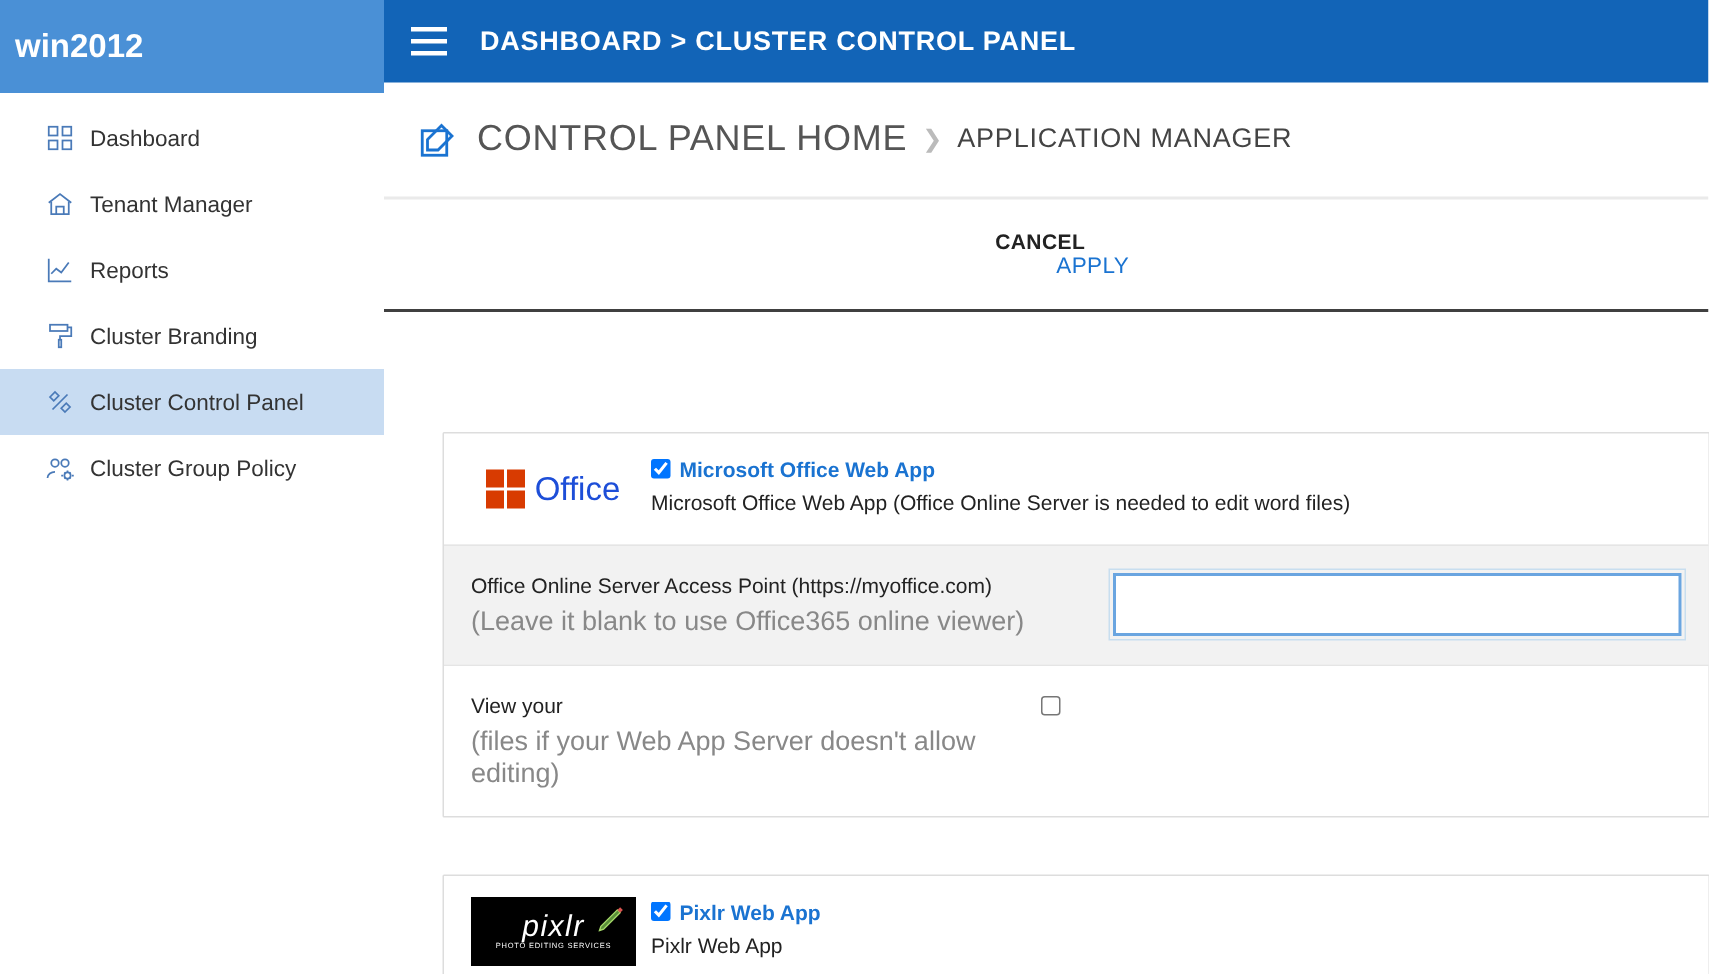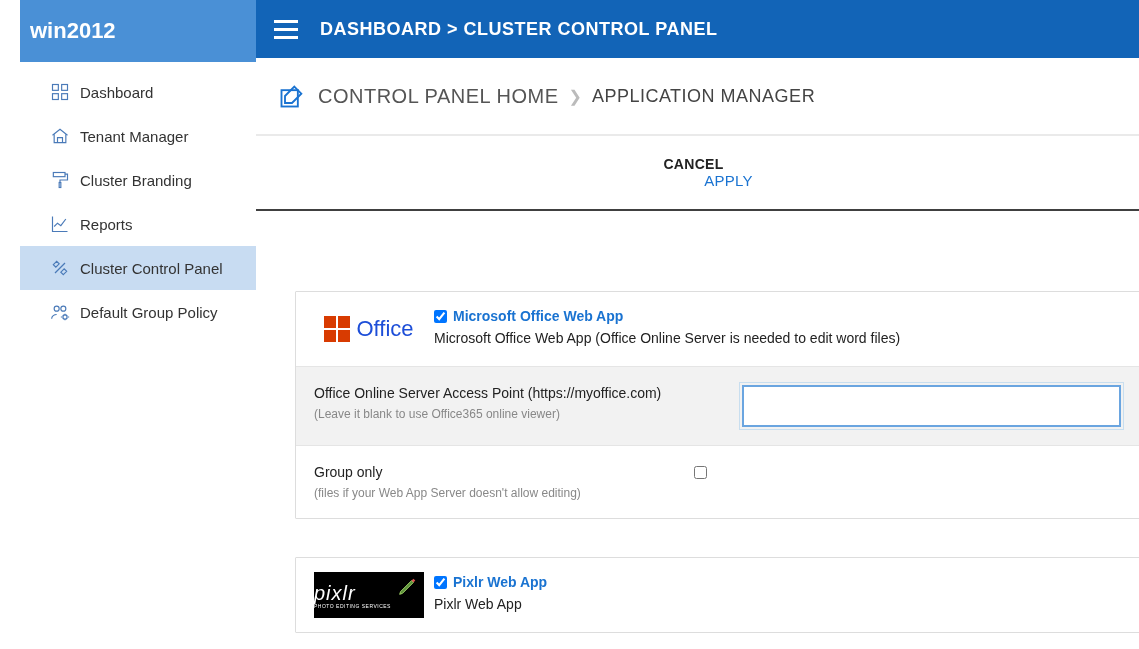--- a/index.html
+++ b/index.html
@@ -1,69 +1,69 @@
 <!DOCTYPE html>
 <html><head>
 <meta charset="utf-8">
 <style>
   * { box-sizing: border-box; margin: 0; padding: 0; }
   body { font-family: "Segoe UI", Arial, sans-serif; font-size: 14px; color: #333; background: #fff; overflow: hidden; }
   .app { display: flex; width: 1139px; height: 649px; }
 
   
-  .sidebar { width: 256px; background: #fff; display: flex; flex-direction: column; padding-left: 20px; }
+  .sidebar { width: 256px; background: #fff; display: flex; flex-direction: column; }
   .sidebar-header { height: 62px; background: #4a90d6; color: #fff; font-size: 22px; font-weight: 600; display: flex; align-items: center; padding-left: 10px; }
   .sidebar-nav { padding-top: 8px; }
   .nav-item { display: flex; align-items: center; padding: 12px 18px 12px 30px; color: #333; cursor: pointer; font-size: 15px; }
   .nav-item.active { background: #c8dcf2; }
   .nav-item svg { width: 20px; height: 20px; margin-right: 10px; stroke: #4a7ab8; fill: none; stroke-width: 1.4; }
   .nav-item.active svg { stroke: #4a7ab8; }
 
   
   .main { flex: 1; display: flex; flex-direction: column; background: #fff; }
   .topbar { height: 62px; background: #1264b7; color: #fff; display: flex; align-items: center; padding-left: 18px; }
   .menu-icon { width: 24px; height: 18px; margin-right: 22px; cursor: pointer; }
   .menu-icon span { display: block; height: 3px; width: 24px; background: #fff; margin-bottom: 5px; }
   .menu-icon span:last-child { margin-bottom: 0; }
   .breadcrumb-top { font-size: 18px; font-weight: 600; letter-spacing: .5px; }
 
   .breadcrumb-sub { display: flex; align-items: center; padding: 24px 18px 24px 22px; border-bottom: 2px solid #eaeaea; }
   .breadcrumb-sub svg { margin-right: 12px; }
-  .breadcrumb-link { color: #555; font-size: 20px; letter-spacing: .5px; }
+  .breadcrumb-link { color: #555; font-size: 24px; letter-spacing: .5px; }
   .chev { margin: 0 10px; color: #bbb; font-size: 16px; }
   .breadcrumb-current { color: #444; font-size: 18px; letter-spacing: .5px; }
 
   .action-bar { display: flex; align-items: center; padding: 20px 18px 20px 80px; border-bottom: 2px solid #404040; flex-direction: column; }
   .cancel-btn { font-size: 14px; font-weight: 700; color: #222; margin-right: 70px; cursor: pointer; letter-spacing: .3px; }
   .apply-btn { font-size: 15px; color: #1a73d1; cursor: pointer; letter-spacing: .3px; }
 
   .content { padding: 80px 0 0 40px; overflow-y: auto; }
   .card { border: 1px solid #ddd; border-radius: 1px; margin-bottom: 38px; margin-left: -1px; width: calc(100% + 2px); }
   .card-header { display: flex; align-items: flex-start; padding: 14px 18px 14px 18px; }
   .logo-box { width: 110px; height: 46px; display: flex; align-items: center; justify-content: center; margin-right: 10px; }
   .office-logo { display: flex; align-items: center; font-size: 22px; color: #1d4ed8; }
   .office-logo .sq { width: 26px; height: 26px; display: grid; grid-template-columns: 1fr 1fr; grid-template-rows: 1fr 1fr; gap:2px; margin-right:6px; }
   .office-logo .sq span { background: #d83b01; }
 
-  .pixlr-logo { width:110px; height:46px; background:#000; position:relative; display:flex; flex-direction:column; align-items:flex-start; justify-content:center; }
+  .pixlr-logo { width:110px; height:46px; background:#000; position:relative; display:flex; flex-direction:column; align-items:center; justify-content:center; }
   .pixlr-logo .brand { color:#fff; font-style:italic; font-size:20px; font-family:"Segoe UI", Arial; letter-spacing:1px; }
   .pixlr-logo .tag { color:#fff; font-size:5px; letter-spacing:.5px; margin-top:-2px; }
   .pixlr-pencil { position:absolute; right:6px; top:4px; width:22px; height:22px; }
   .pixlr-pencil svg { width:22px; height:22px; }
 
   .card-header-right { flex:1; padding-top:2px; }
   .card-title-row { display:flex; align-items:center; margin-bottom:6px; }
   .card-checkbox { margin-right:6px; }
   .card-title { color:#1a73d1; font-weight:700; font-size:14px; }
   .card-desc { font-size:14px; color:#222; }
 
   .card-row { display:flex; align-items:flex-start; padding:18px 18px; border-top:1px solid #e5e5e5; }
   .card-row.grey { background:#f2f2f2;gap:48px; }
   .row-label { flex:0 0 380px; font-size:14px; color:#222; }
-  .row-sublabel { font-size:12px; color:#888; margin-top:6px; }
+  .row-sublabel { font-size:18px; color:#888; margin-top:6px; }
   .row-input-wrap { flex:1; }
   .row-input { width:100%; height:42px; border:2px solid #6aa5e0; outline:1px solid #c8deef; outline-offset:2px; padding:0 8px; font-size:14px; background:#fff; }
   .row-check { flex:1; display:flex; align-items:flex-start; padding-left:0px; }
   .row-check input { margin-top:2px; }
 </style>
 </head>
 <body>
 
 <div class="app">
   <aside class="sidebar">
@@ -83,50 +83,50 @@
       <div class="nav-item">
         <svg viewBox="0 0 24 24">
             <path d="M3 11l9-7 9 7"></path>
             <path d="M5 10v10h14V10"></path>
             <path d="M9 20v-6h6v6"></path>
           </svg>
         <span>Tenant Manager</span>
       </div>
       <div class="nav-item">
         <svg viewBox="0 0 24 24">
+            <path d="M3 3v18h18"></path>
+            <path d="M5 15l4-4 4 3 6-8"></path>
+          </svg>
+        <span>Reports</span>
+      </div>
+      <div class="nav-item">
+        <svg viewBox="0 0 24 24">
             <rect x="4" y="3" width="14" height="5"></rect>
             <path d="M18 5h3v7h-9v3"></path>
             <rect x="11" y="15" width="2" height="6"></rect>
           </svg>
         <span>Cluster Branding</span>
-      </div>
-      <div class="nav-item">
-        <svg viewBox="0 0 24 24">
-            <path d="M3 3v18h18"></path>
-            <path d="M5 15l4-4 4 3 6-8"></path>
-          </svg>
-        <span>Reports</span>
       </div>
       <div class="nav-item active">
         <svg viewBox="0 0 24 24">
             <path d="M6 18L18 6"></path>
             <path d="M4 8l4-4 3 3-4 4z"></path>
             <path d="M16 20l4-4-3-3-4 4z"></path>
           </svg>
         <span>Cluster Control Panel</span>
       </div>
       <div class="nav-item">
         <svg viewBox="0 0 24 24">
             <circle cx="8" cy="8" r="3"></circle>
             <circle cx="16" cy="8" r="3"></circle>
             <path d="M2 20c0-3 3-5 6-5"></path>
             <circle cx="18" cy="18" r="2.5"></circle>
             <path d="M18 14v1.5M18 20.5V22M14.5 18H13M23 18h-1.5M15.5 15.5l1 1M20.5 20.5l-1-1M20.5 15.5l-1 1M15.5 20.5l1-1"></path>
           </svg>
-        <span>Default Group Policy</span>
+        <span>Cluster Group Policy</span>
       </div>
     </nav>
   </aside>
 
   <main class="main">
     <div class="topbar">
       <div class="menu-icon">
           <span></span>
           <span></span>
           <span></span>
@@ -182,21 +182,21 @@
             <span>Office Online Server Access Point (https://myoffice.com)</span>
             <div class="row-sublabel">(Leave it blank to use Office365 online viewer)</div>
           </div>
           <div class="row-input-wrap">
             <input class="row-input" type="text" value="" style="">
           </div>
         </div>
 
         <div class="card-row">
           <div class="row-label">
-            <span>Group only</span>
+            <span>View your</span>
             <div class="row-sublabel">(files if your Web App Server doesn't allow editing)</div>
           </div>
           <div class="row-check">
             <input type="checkbox" style="">
           </div>
         </div>
       </section>
 
       <section class="card">
         <div class="card-header">

